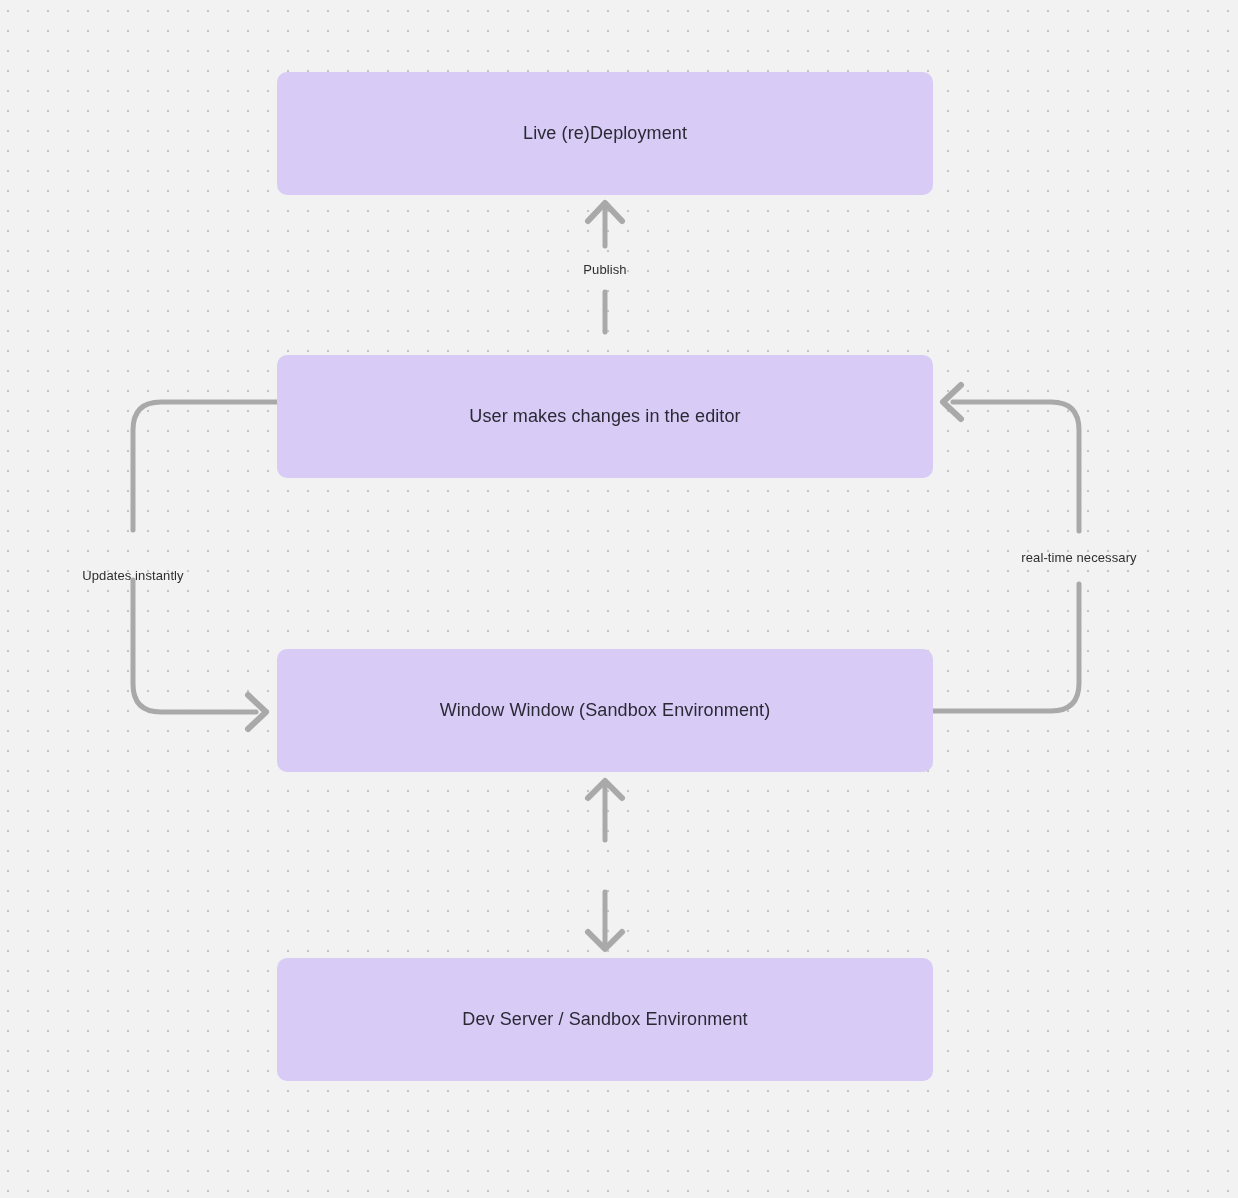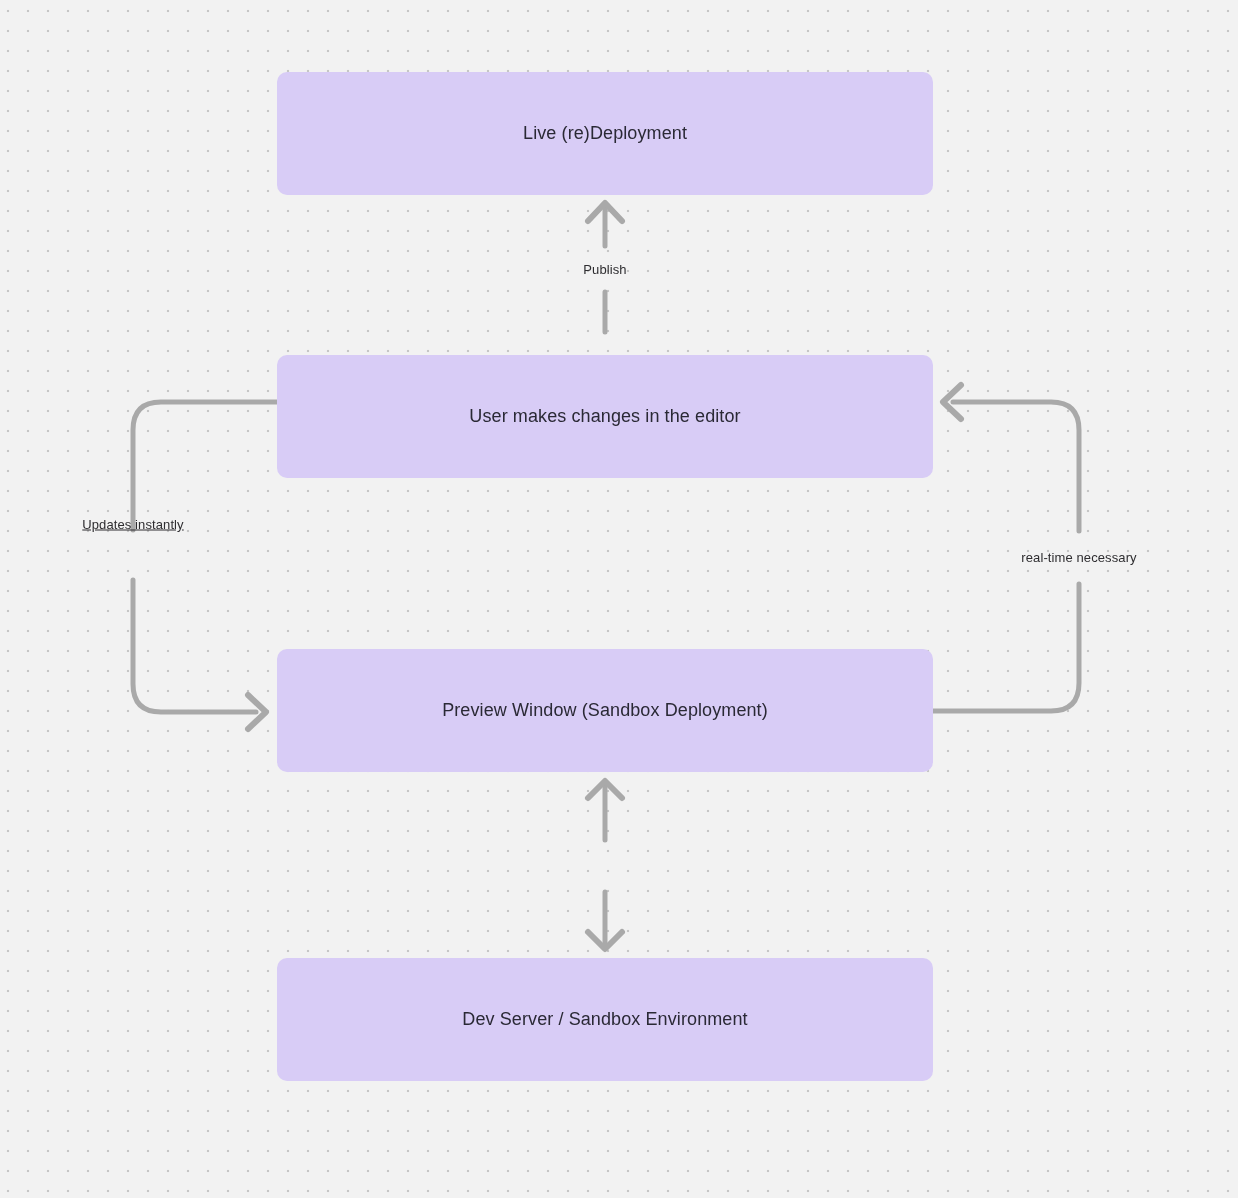--- a/index.html
+++ b/index.html
@@ -56,21 +56,21 @@
   .node-4 { top: 958px; align-items: center; }
   .edge-label {
     position: absolute;
     transform: translate(-50%, -50%);
     white-space: nowrap;
     font-size: 13px;
     color: #2e2d30;
     letter-spacing: 0.1px;
   }
   .label-publish  { left: 605px;  top: 269px; }
-  .label-updates  { left: 133px;  top: 524px; text-decoration: underline; }
+  .label-updates  { left: 133px;  top: 575px; }
   .label-feedback { left: 1079px; top: 557px; }
   .label-spunup   { left: 606px;  top: 866px; }
 </style>
 </head>
 <body>
 
 <div class="canvas">
 
   <svg class="edges" viewBox="0 0 1238 1198" aria-hidden="true">
 
@@ -102,21 +102,21 @@
 
   <div class="node node-1">
     <span>Live (re)Deployment</span>
   </div>
 
   <div class="node node-2">
     <span>User makes changes in the editor</span>
   </div>
 
   <div class="node node-3">
-    <span>Preview Window (Sandbox Deployment)</span>
+    <span>Window Window (Sandbox Environment)</span>
   </div>
 
   <div class="node node-4">
     <span>Dev Server / Sandbox Environment</span>
   </div>
 
   <div class="edge-label label-publish">Publish</div>
   <div class="edge-label label-updates">Updates instantly</div>
   <div class="edge-label label-feedback">real-time necessary</div>
 

